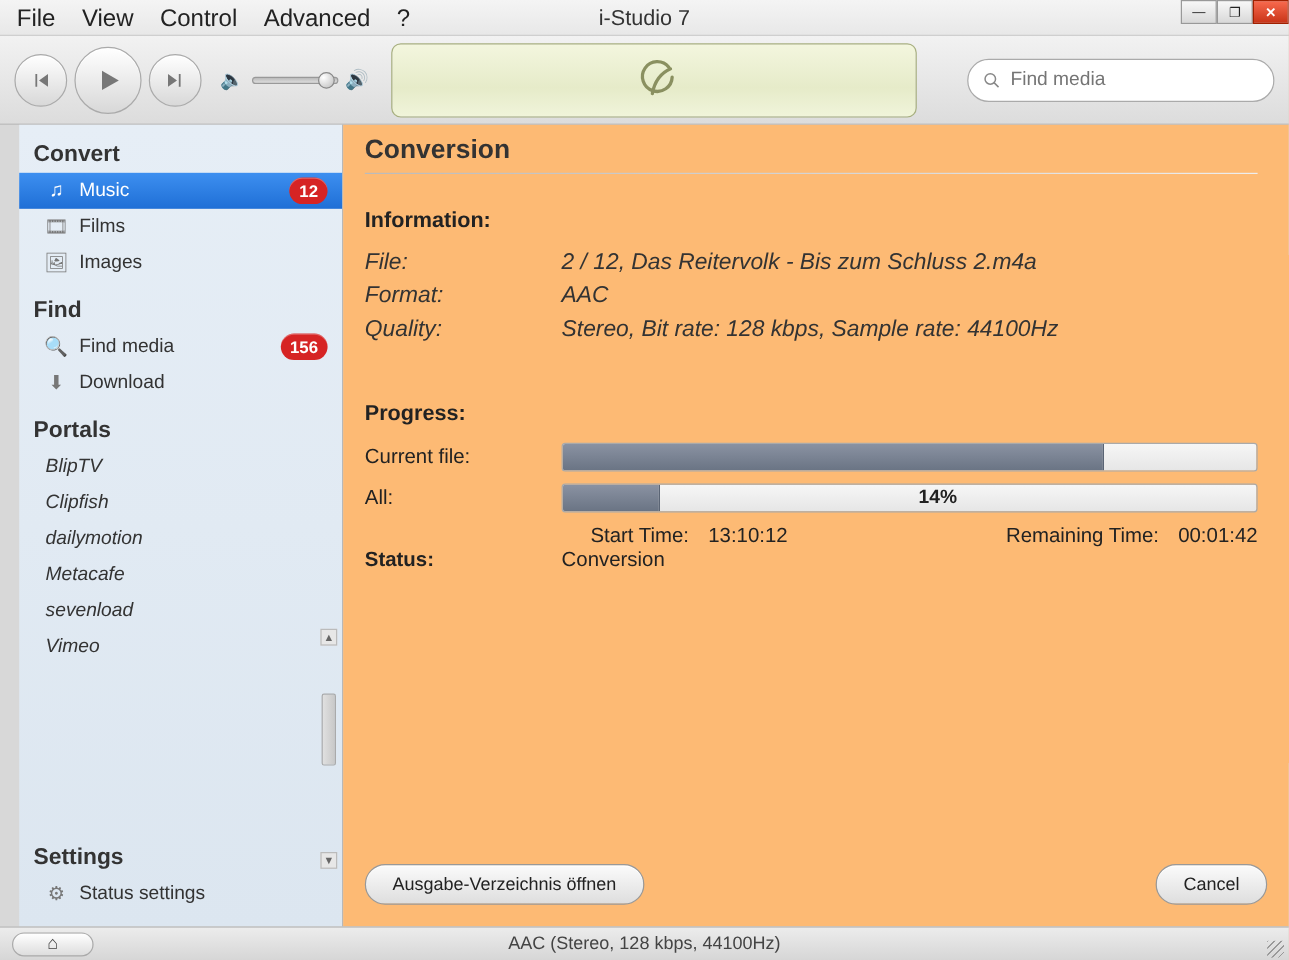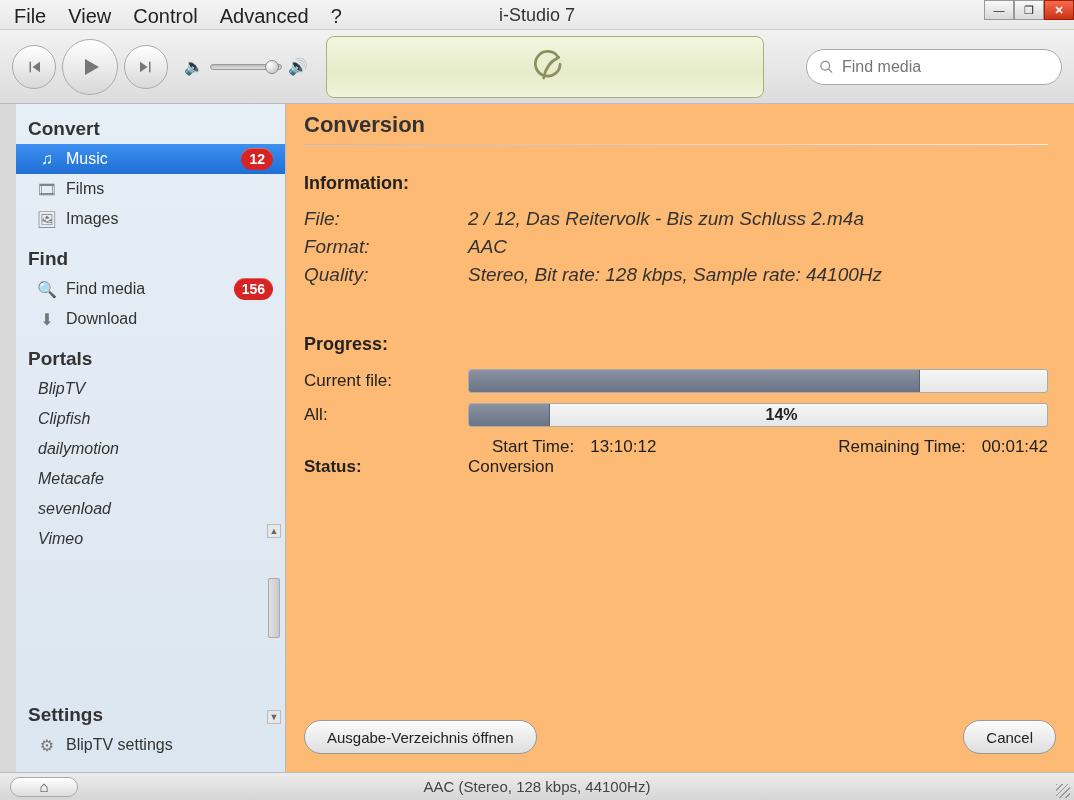--- a/index.html
+++ b/index.html
@@ -198,21 +198,21 @@
     <div class="scroll-track">
       <div class="scroll-arrow">▲</div>
       <div class="scroll-thumb"></div>
       <div class="scroll-arrow" style="position:absolute;bottom:0;">▼</div>
     </div>
 
     <div style="flex:1"></div>
     <div class="side-section-title">Settings</div>
     <div class="side-item" style="margin-bottom:12px;">
       <span class="icon">⚙</span>
-      <span>BlipTV settings</span>
+      <span>Status settings</span>
     </div>
   </div>
 
   <div class="content">
     <h1>Conversion</h1>
     <div class="hr"></div>
 
     <div class="section-title">Information:</div>
     <div class="info-row">
       <span class="label">File:</span>

